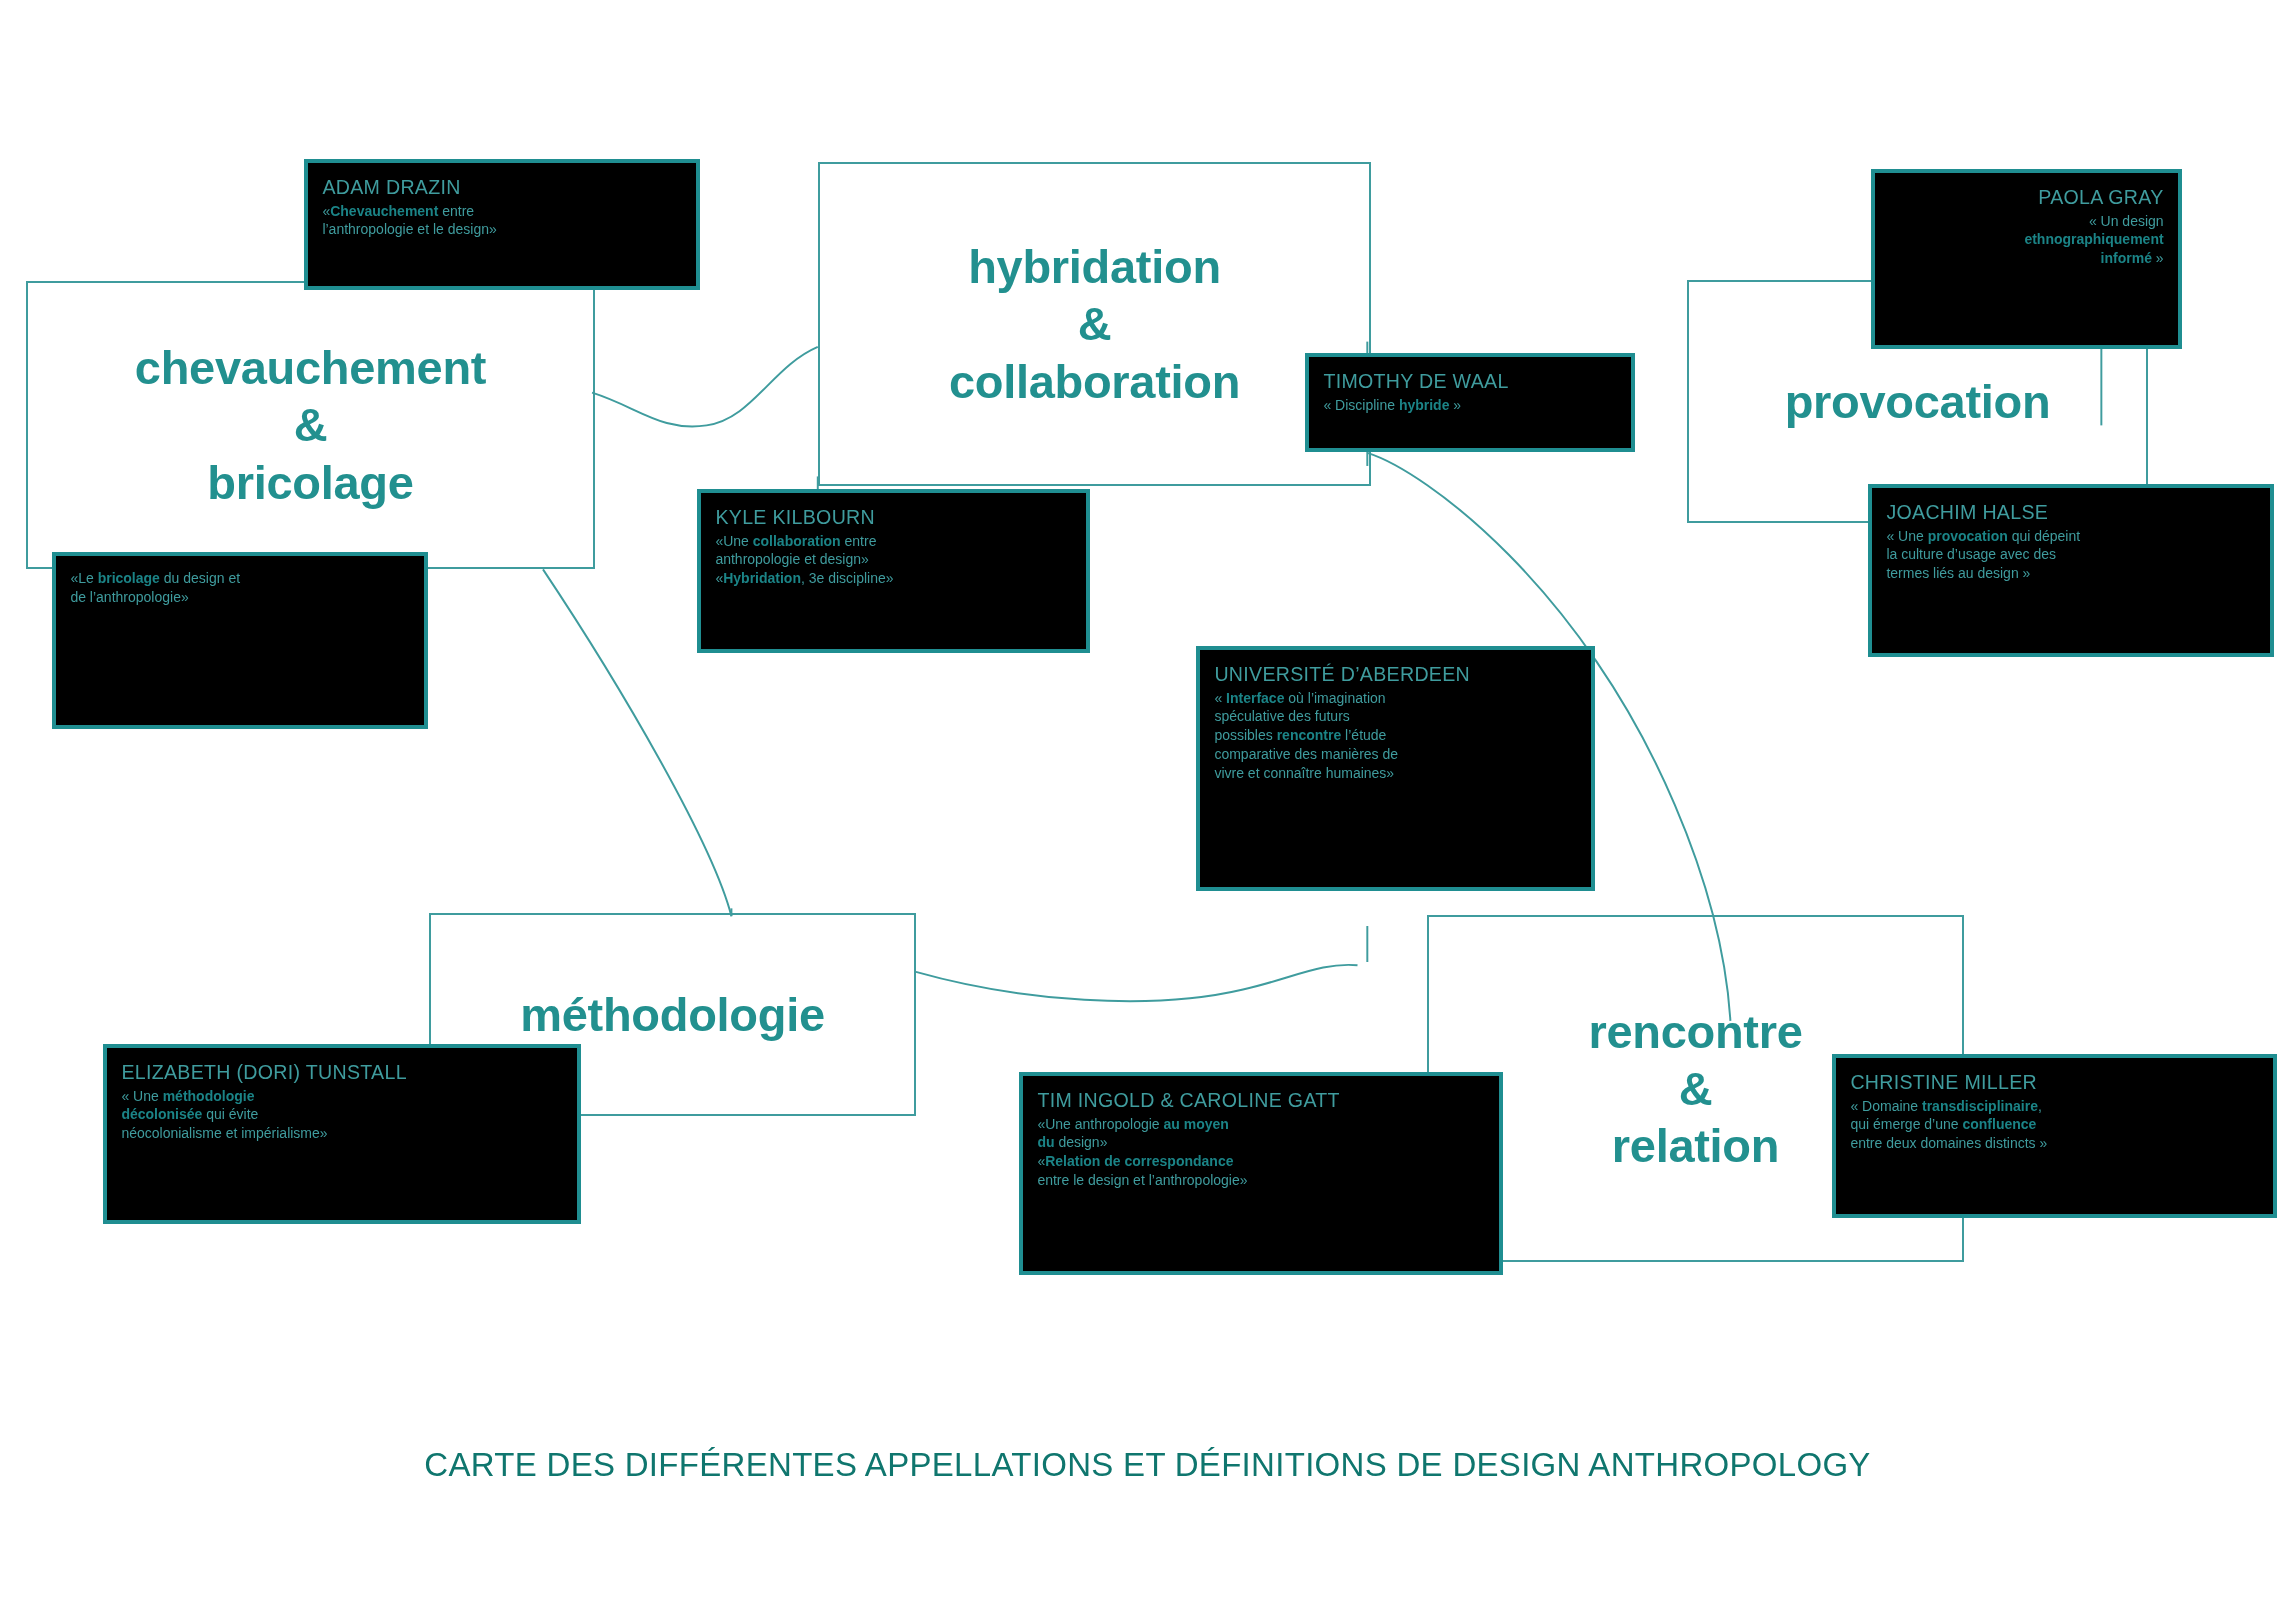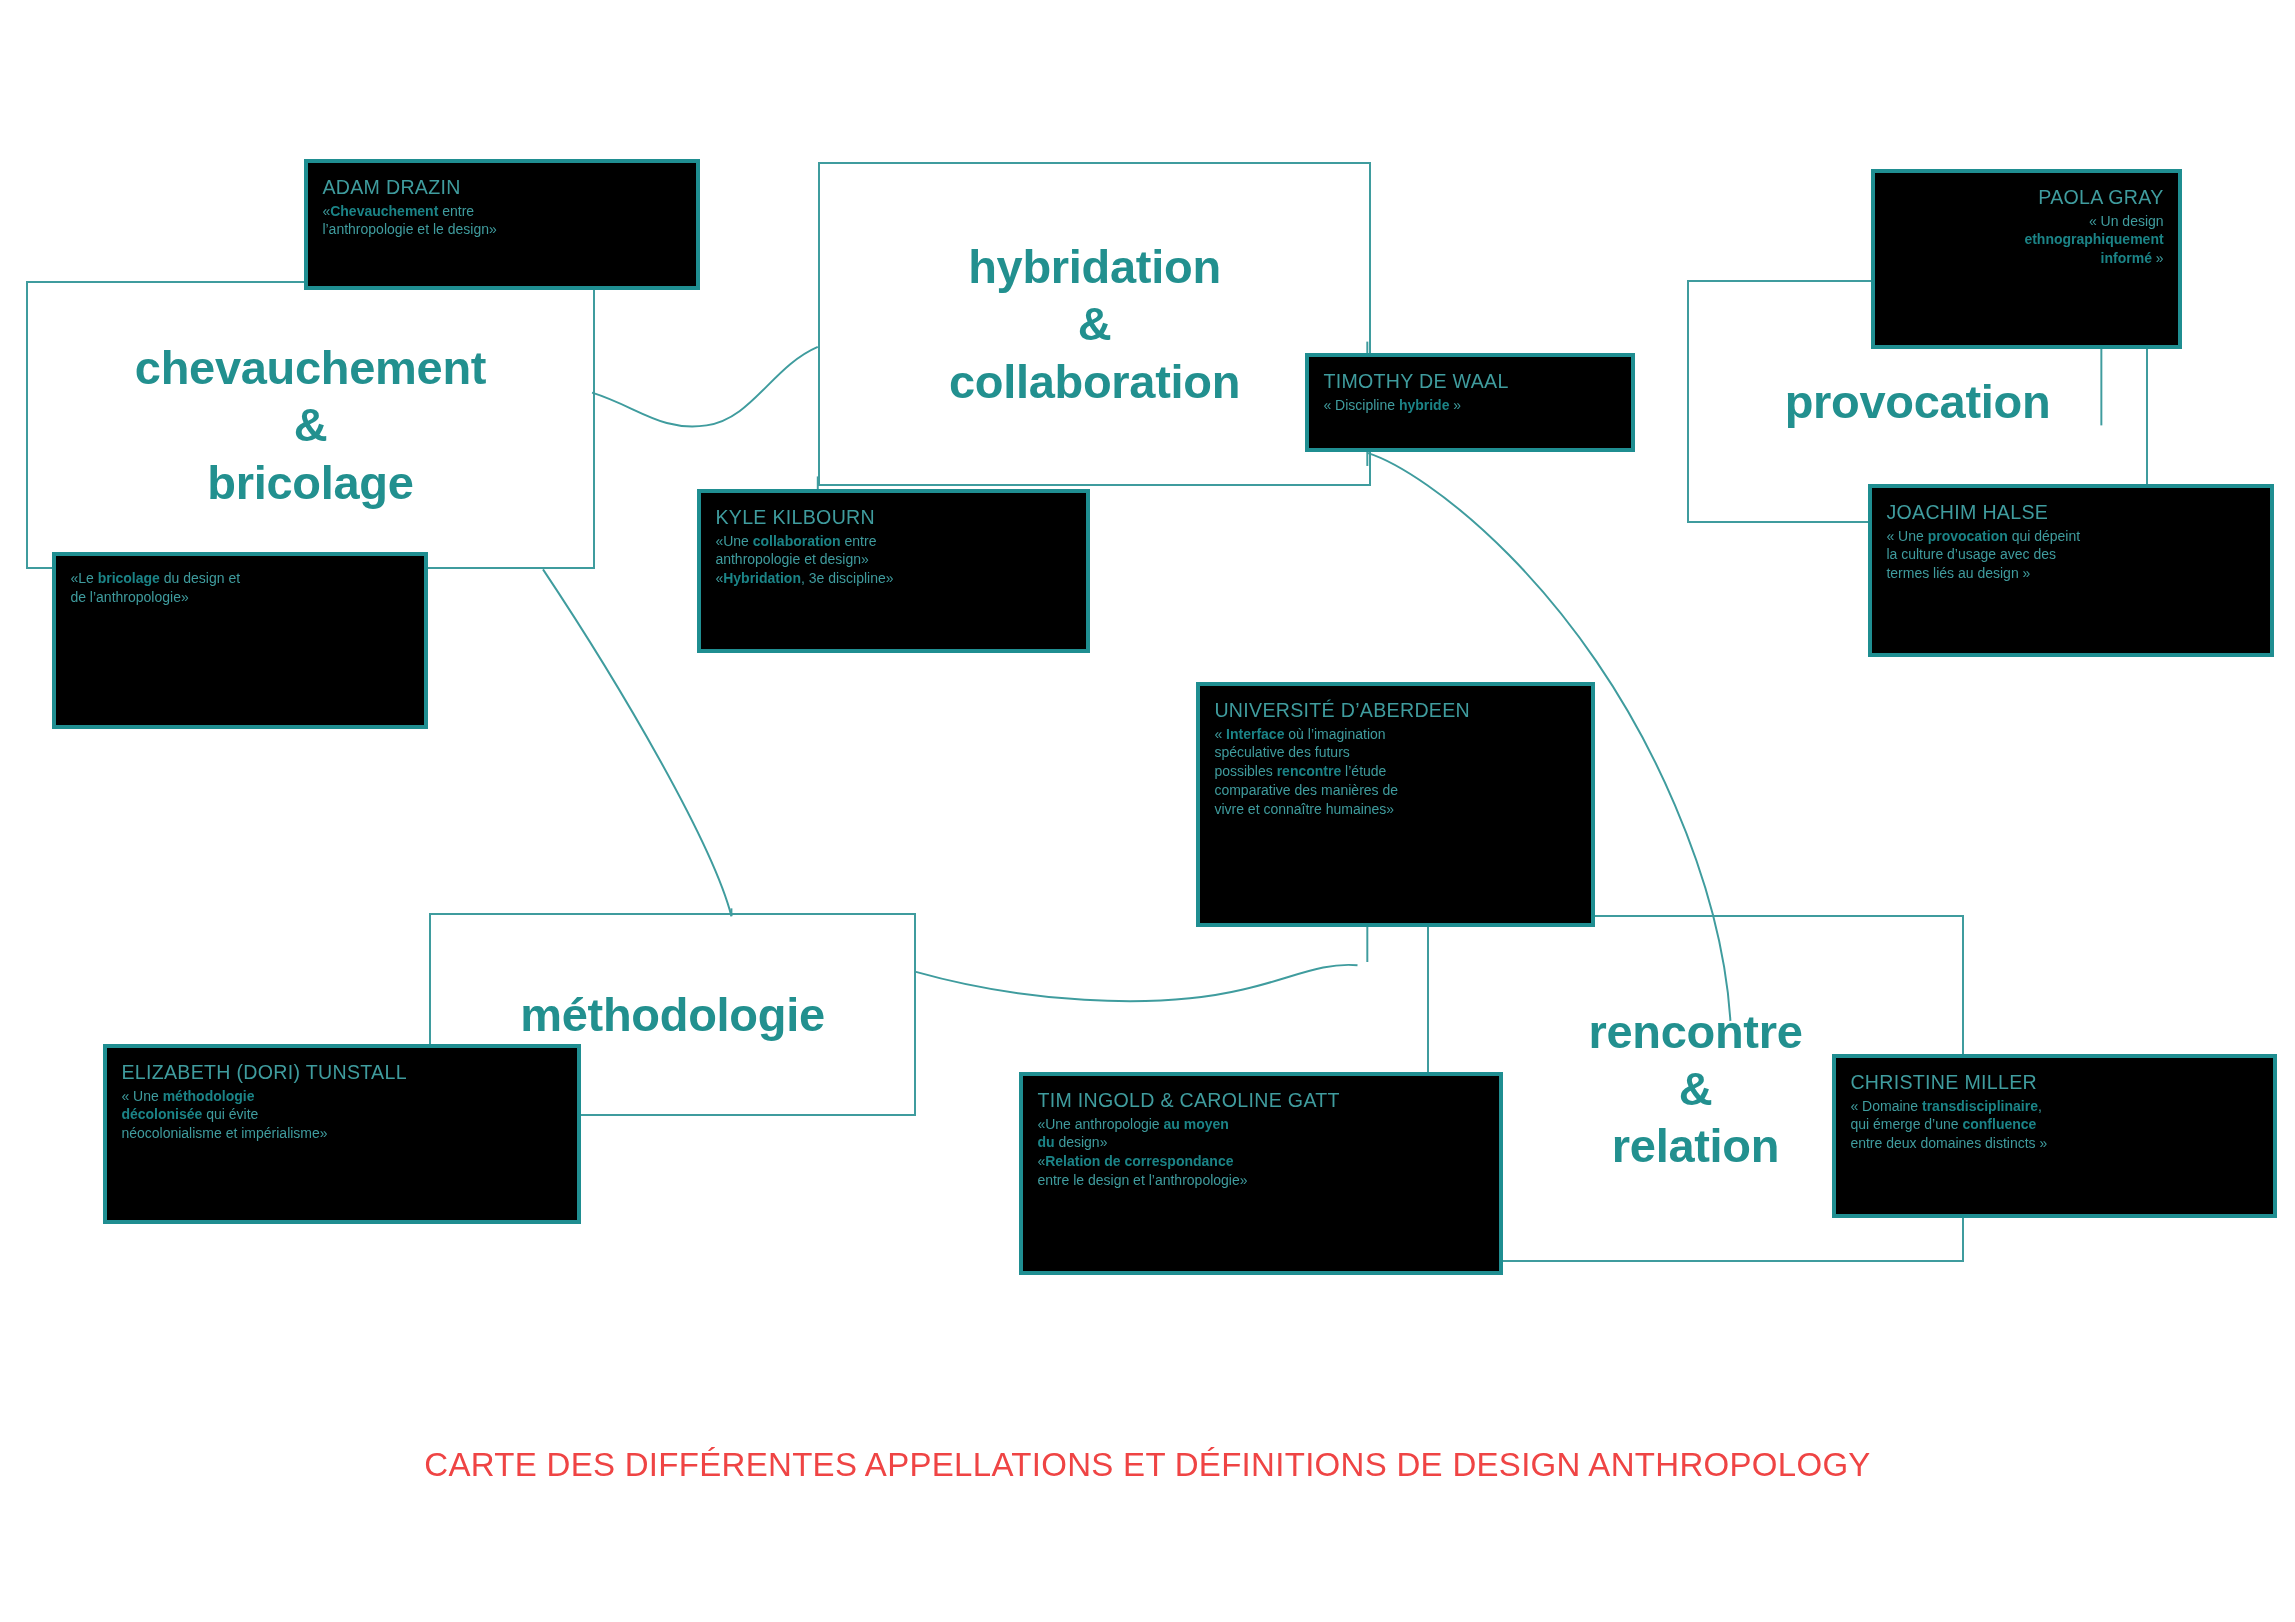--- a/index.html
+++ b/index.html
@@ -82,21 +82,21 @@
   }
   .quote .body .line { display: block; }
 
   
   .caption {
     position: absolute;
     left: 0;
     top: 1446px;
     width: 2295px;
     text-align: center;
-    color: #ef4444;
+    color: #0f766e;
     font-size: 33px;
     letter-spacing: 0.3px;
     font-weight: normal;
   }
 </style>
 </head>
 <body>
 
 <div id="canvas">
 
@@ -172,21 +172,21 @@
   <div class="quote" style="left:1871px; top:169px; width:311px; height:180px;text-align:right;">
     <div class="author">PAOLA GRAY</div>
     <div class="body"><span class="line"><span>« Un design</span></span><span class="line"><b>ethnographiquement</b></span><span class="line"><b>informé</b><span> »</span></span></div>
   </div>
 
   <div class="quote" style="left:1868px; top:484px; width:406px; height:173px;">
     <div class="author">JOACHIM HALSE</div>
     <div class="body"><span class="line"><span>« Une </span><b>provocation</b><span> qui dépeint</span></span><span class="line"><span>la culture d’usage avec des</span></span><span class="line"><span>termes liés au design »</span></span></div>
   </div>
 
-  <div class="quote" style="left:1196px; top:682px; width:399px; height:245px;">
+  <div class="quote" style="left:1196px; top:646px; width:399px; height:245px;">
     <div class="author">UNIVERSITÉ D’ABERDEEN</div>
     <div class="body"><span class="line"><span>« </span><b>Interface</b><span> où l’imagination</span></span><span class="line"><span>spéculative des futurs</span></span><span class="line"><span>possibles </span><b>rencontre</b><span> l’étude</span></span><span class="line"><span>comparative des manières de</span></span><span class="line"><span>vivre et connaître humaines»</span></span></div>
   </div>
 
   <div class="quote" style="left:103px; top:1044px; width:478px; height:180px;">
     <div class="author">ELIZABETH (DORI) TUNSTALL</div>
     <div class="body"><span class="line"><span>« Une </span><b>méthodologie</b></span><span class="line"><b>décolonisée</b><span> qui évite</span></span><span class="line"><span>néocolonialisme et impérialisme»</span></span></div>
   </div>
 
   <div class="quote" style="left:1019px; top:1072px; width:484px; height:203px;">

